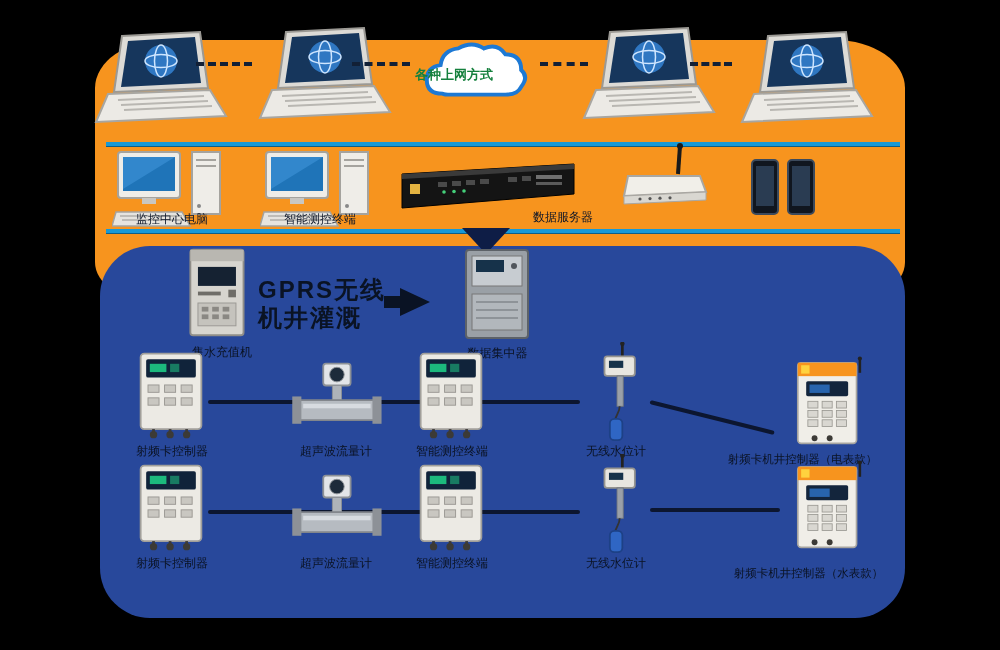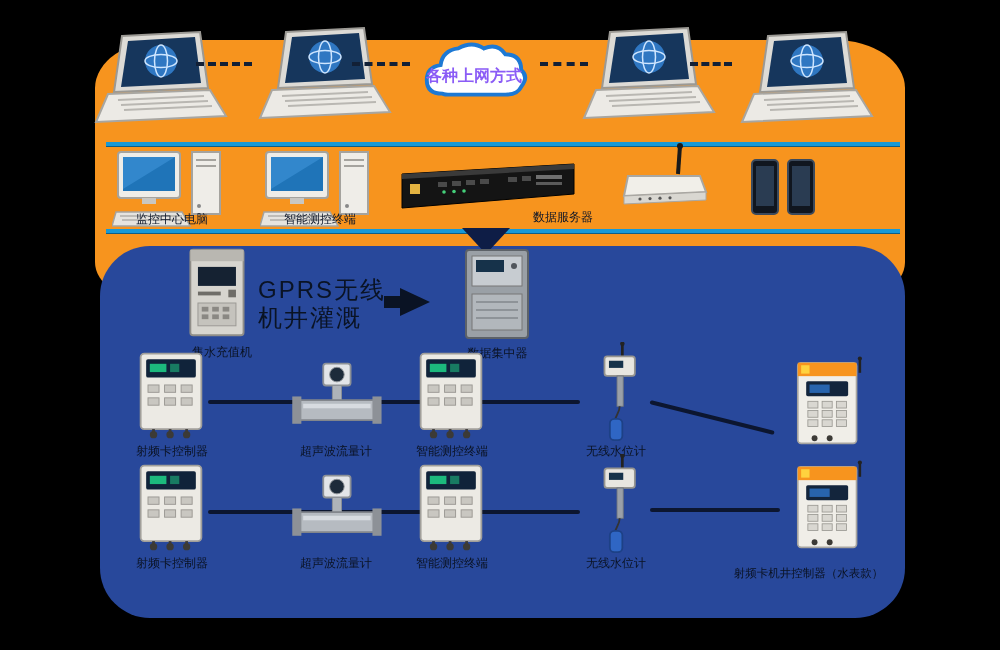--- a/index.html
+++ b/index.html
@@ -8,29 +8,29 @@
   .shape{position:absolute;}
   .orange-band{left:95px;top:40px;width:810px;height:262px;background:#F7941E;
                border-radius:70px 70px 60px 60px / 48px 48px 40px 40px;}
   .blue-panel{left:100px;top:246px;width:805px;height:372px;background:#28489B;
               border-radius:50px;}
   .teal-line{left:106px;width:794px;height:4px;background:#1899D6;border-bottom:1px solid #0E5E86;}
   .dash{position:absolute;height:0;border-top:4px dashed #122036;}
   .node{position:absolute;}
   .cap{position:absolute;color:#0C1528;font-weight:400;font-size:12px;text-align:center;line-height:1.25;}
   .cap.on-blue{color:#0A1222;}
-  .bigtext{position:absolute;color:#0A1324;font-weight:400;font-size:24px;letter-spacing:2px;line-height:1.18;}
+  .bigtext{position:absolute;color:#0A1324;font-weight:700;font-size:24px;letter-spacing:2px;line-height:1.18;}
   .arrow-bar{position:absolute;background:#0A1324;}
   .arrow-head{position:absolute;width:0;height:0;border-top:14px solid transparent;
               border-bottom:14px solid transparent;border-left:30px solid #0A1324;}
   .notch{position:absolute;width:0;height:0;border-left:24px solid transparent;
          border-right:24px solid transparent;border-top:26px solid #0E1D46;}
   .bus-line{position:absolute;height:4px;background:#0C1630;border-radius:2px;}
-  .cloud-label{position:absolute;left:0;right:0;top:30px;text-align:center;
-               font-size:16px;font-weight:800;color:#8b5cf6;}
+  .cloud-label{position:absolute;left:0;right:0;top:30px;
+               font-size:13px;font-weight:800;color:#15803d;}
   .hdefs{position:absolute;width:0;height:0;overflow:hidden;}
 </style>
 </head>
 <body>
 
 <div class="stage">
 
   <div class="shape orange-band"></div>
   <div class="shape blue-panel"></div>
   <div class="shape teal-line" style="top:142px;"></div>
@@ -284,19 +284,20 @@
 
   <svg class="node" style="left:578px;top:454px;width:78px;height:100px;" viewBox="0 0 80 112">
       <use href="#sym-level"></use>
     </svg>
   <div class="cap on-blue" style="left:548px;top:556px;width:136px;">无线水位计</div>
 
 
   <svg class="node" style="left:782px;top:356px;width:92px;height:94px;" viewBox="0 0 92 112">
       <use href="#sym-well"></use>
     </svg>
+  <div class="cap on-blue" style="left:700px;top:452px;width:205px;font-size:11.5px;">射频卡机井控制器（电表款）</div>
 
   <svg class="node" style="left:782px;top:460px;width:92px;height:94px;" viewBox="0 0 92 112">
       <use href="#sym-well"></use>
     </svg>
   <div class="cap on-blue" style="left:712px;top:558px;width:193px;font-size:11.5px;margin-top:8px;">射频卡机井控制器（水表款）</div>
 
 </div>
 
 </body></html>

